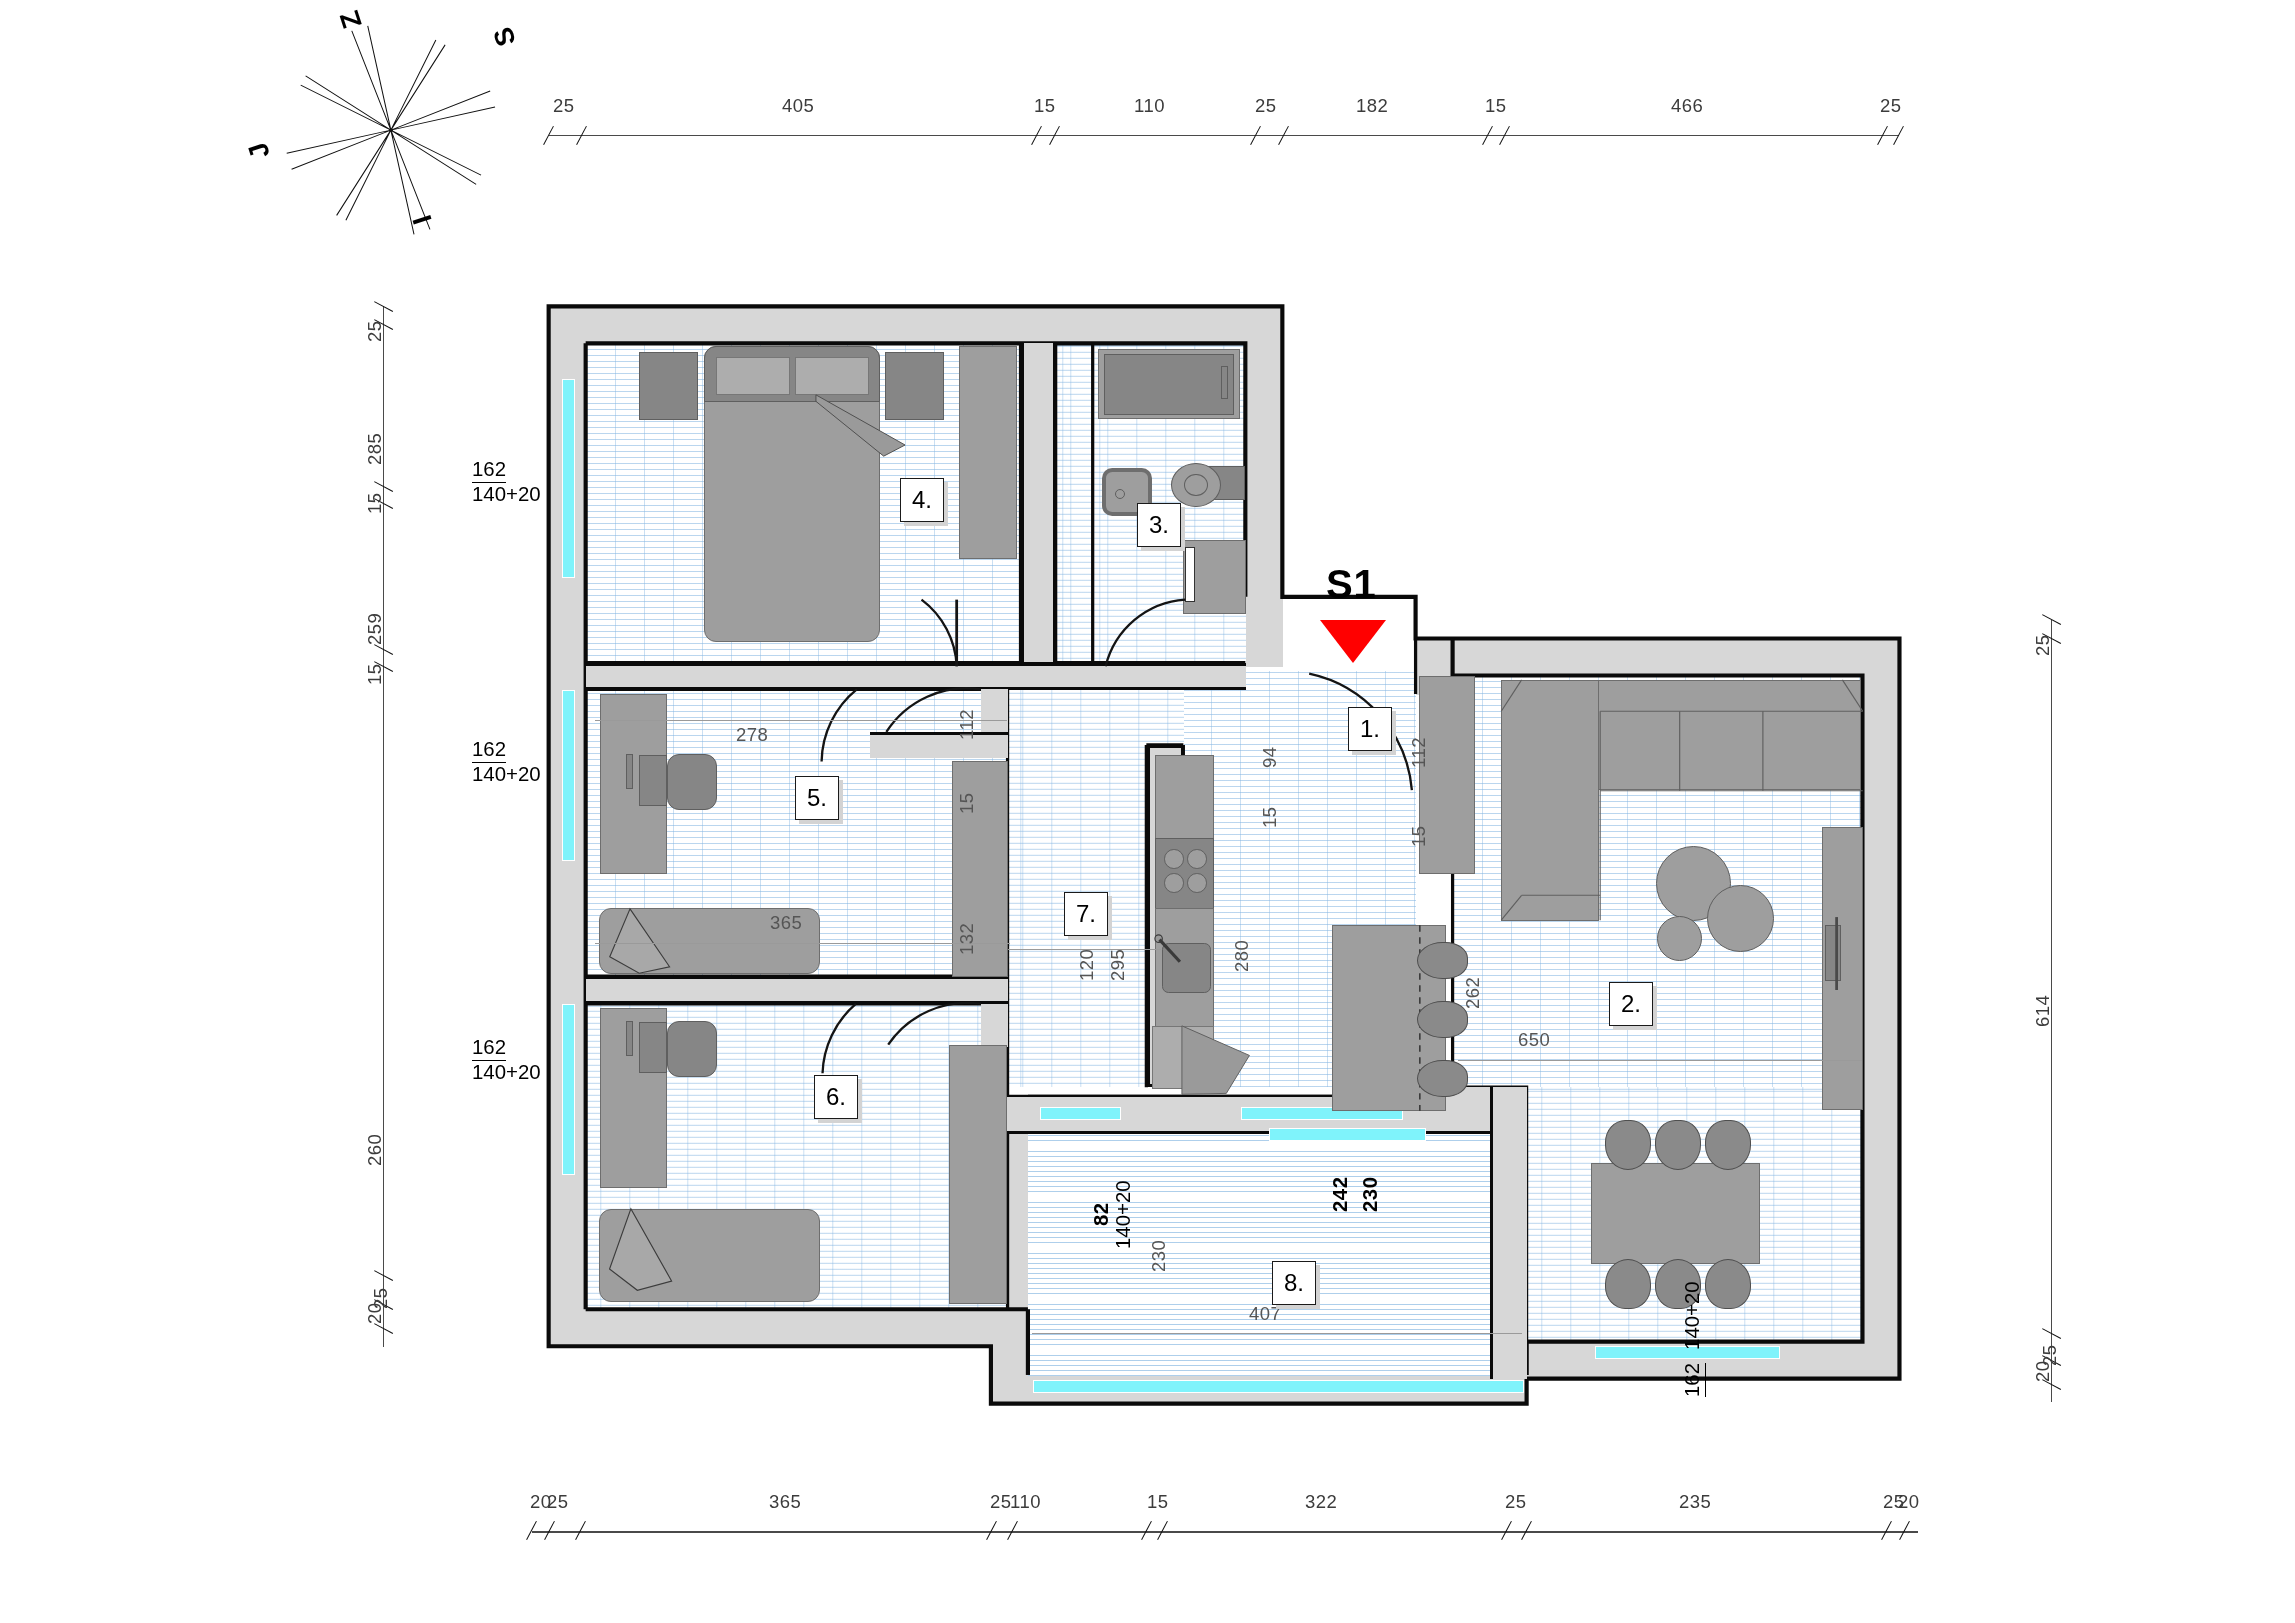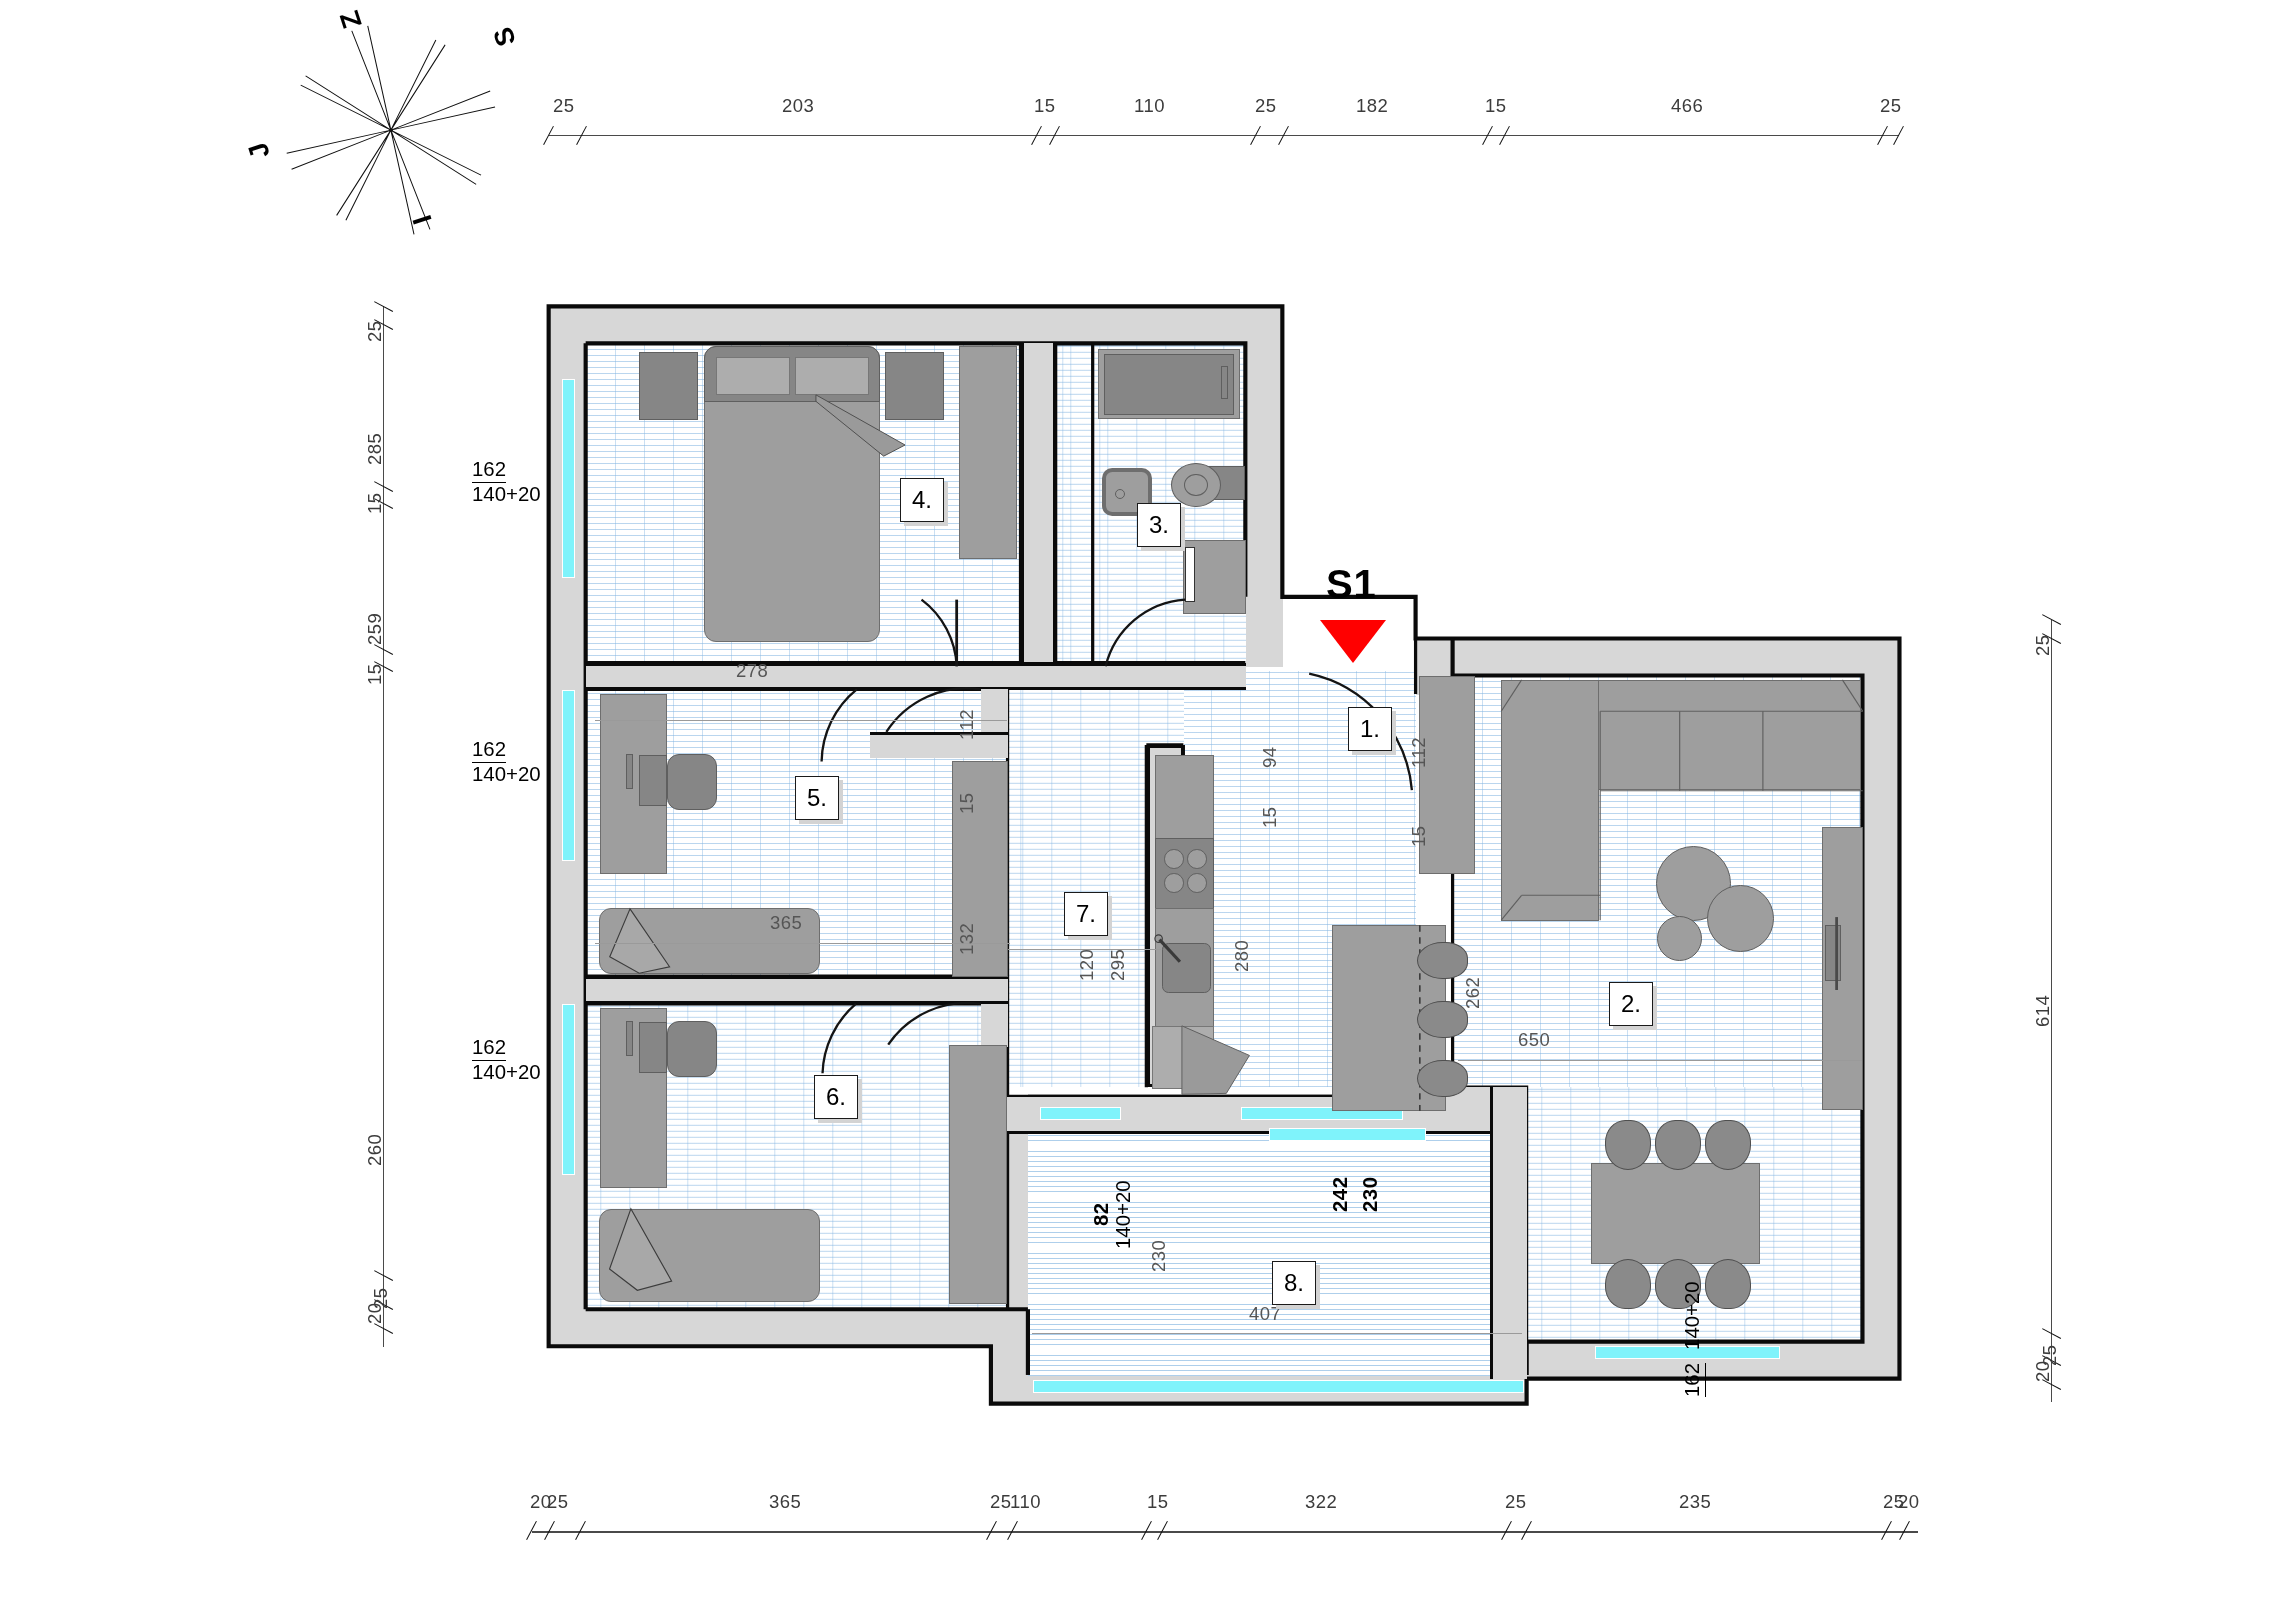--- a/index.html
+++ b/index.html
@@ -99,21 +99,21 @@
   <div class="tick" style="left:581px;top:125px;"></div>
   <div class="tick" style="left:1036px;top:125px;"></div>
   <div class="tick" style="left:1054px;top:125px;"></div>
   <div class="tick" style="left:1255px;top:125px;"></div>
   <div class="tick" style="left:1283px;top:125px;"></div>
   <div class="tick" style="left:1487px;top:125px;"></div>
   <div class="tick" style="left:1504px;top:125px;"></div>
   <div class="tick" style="left:1882px;top:125px;"></div>
   <div class="tick" style="left:1898px;top:125px;"></div>
   <div class="dim" style="left:553px;top:95px;">25</div>
-  <div class="dim" style="left:782px;top:95px;">203</div>
+  <div class="dim" style="left:782px;top:95px;">405</div>
   <div class="dim" style="left:1034px;top:95px;">15</div>
   <div class="dim" style="left:1134px;top:95px;">110</div>
   <div class="dim" style="left:1255px;top:95px;">25</div>
   <div class="dim" style="left:1356px;top:95px;">182</div>
   <div class="dim" style="left:1485px;top:95px;">15</div>
   <div class="dim" style="left:1671px;top:95px;">466</div>
   <div class="dim" style="left:1880px;top:95px;">25</div>
 
   <div class="dimline" style="left:383px;top:306px;width:1.4px;height:1041px;"></div>
   <div class="vtick" style="left:373px;top:306px;"></div>
@@ -372,21 +372,21 @@
       <path d="M2120 1490 A206 206 0 0 0 1916 1582" stroke-width="5"></path>
 
       <path d="M2120 2170 A206 206 0 0 0 1920 2258"></path>
       <path d="M1850 2170 A206 206 0 0 0 1778 2320"></path>
 
       <path d="M2830 1456 A282 282 0 0 1 3052 1708"></path>
     </g>
   </svg>
 
   <div class="extline" style="left:595px;top:720px;width:412px;height:0.9px;"></div>
-  <div class="dim thin" style="left:736px;top:660px;">278</div>
+  <div class="dim thin" style="left:736px;top:724px;">278</div>
   <div class="extline" style="left:595px;top:943px;width:415px;height:0.9px;"></div>
   <div class="dim thin" style="left:770px;top:912px;">365</div>
   <div class="dim thin rot90" style="left:956px;top:740px;">112</div>
   <div class="dim thin rot90" style="left:956px;top:814px;">15</div>
   <div class="dim thin rot90" style="left:956px;top:955px;">132</div>
 
   <div class="extline" style="left:1008px;top:949px;width:153px;height:0.9px;"></div>
   <div class="dim thin rot90" style="left:1076px;top:981px;">120</div>
   <div class="dim thin rot90" style="left:1107px;top:981px;">295</div>
   <div class="dim thin rot90" style="left:1231px;top:972px;">280</div>

